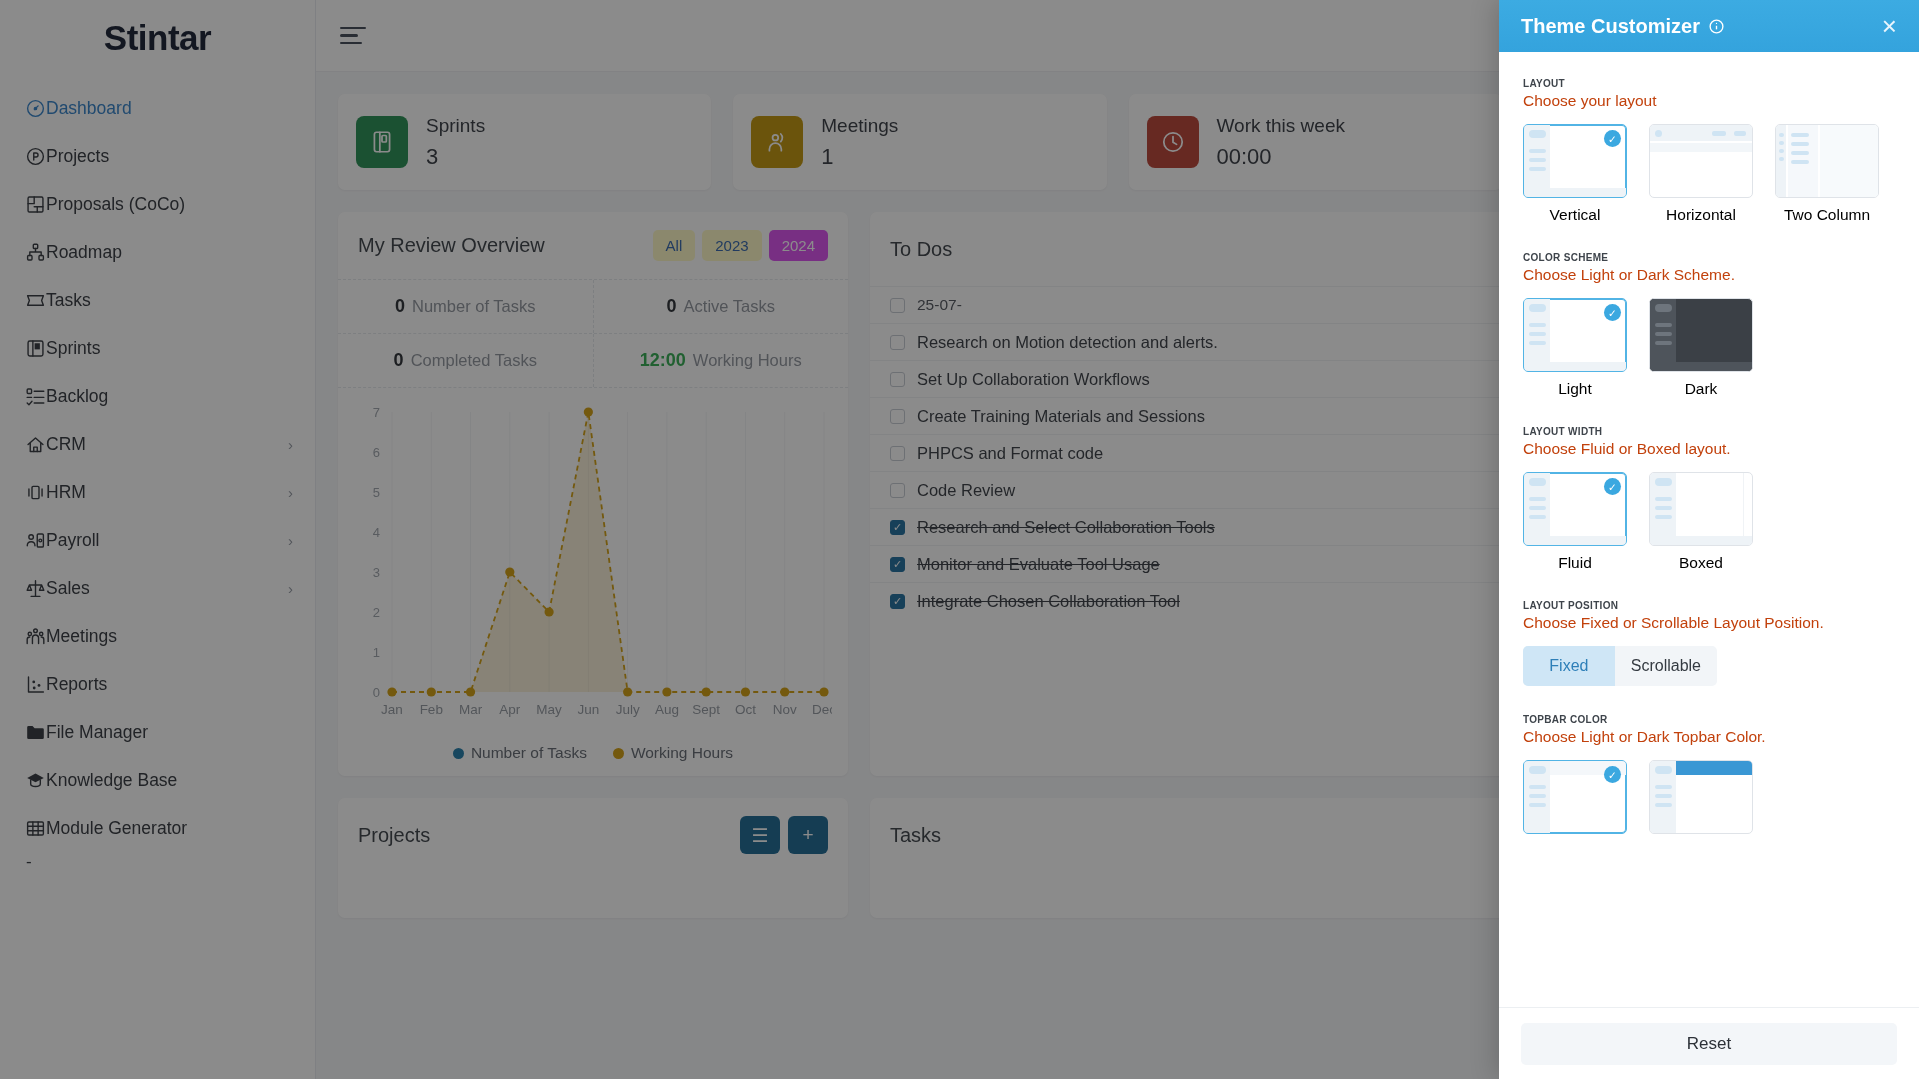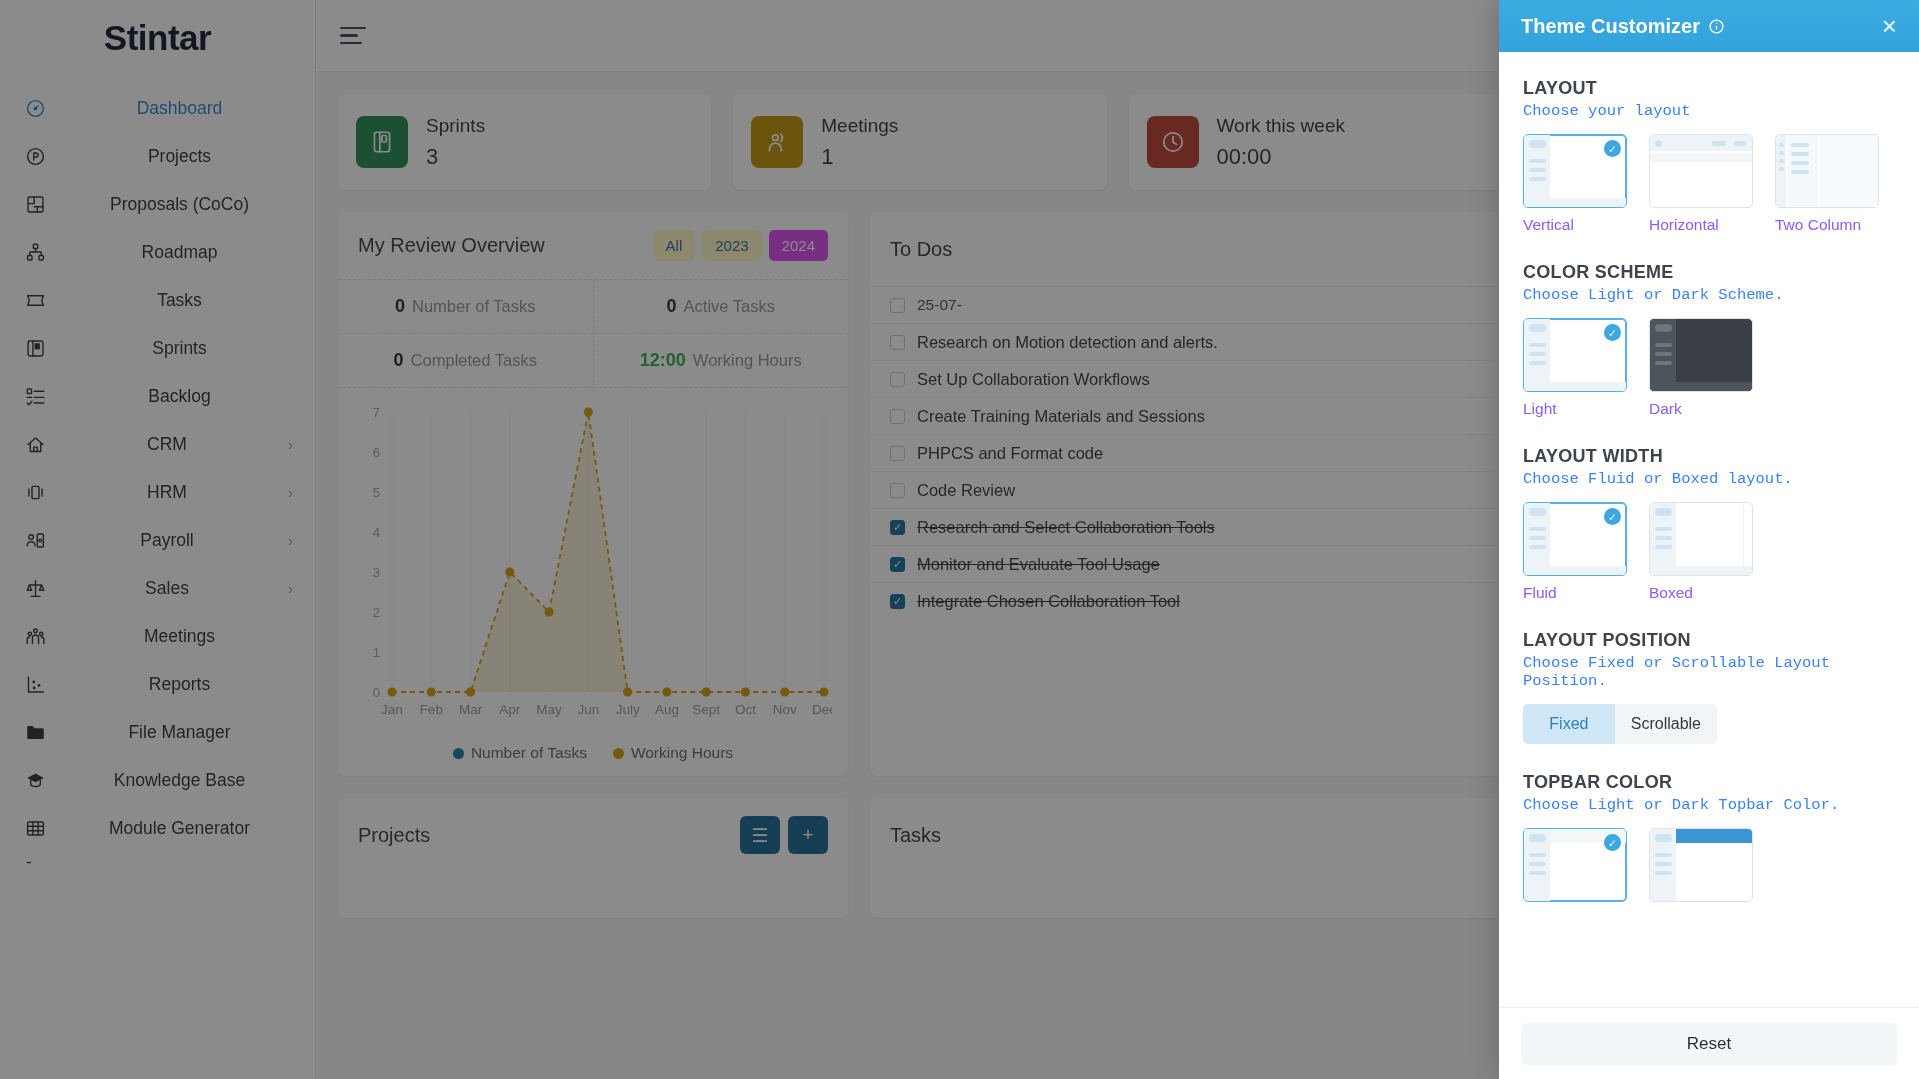--- a/index.html
+++ b/index.html
@@ -25,23 +25,23 @@
     z-index: 10;
   }
   .brand {
     height: 76px; display: flex; align-items: center; justify-content: center;
   }
   .brand-text {
     font-size: 35px; font-weight: 700; color: #0f172a; letter-spacing: -0.5px;
   }
   .nav { padding-top: 8px; }
   .nav-item {
-    display: flex; align-items: center; gap: 20px;
+    display: flex; align-items: center; gap: 0;
     height: 48px; padding: 0 22px 0 24px; color: #2b2f36;
-    font-size: 17.5px; cursor: pointer; text-align: center;
+    font-size: 17.5px; cursor: pointer;
   }
   .nav-item.active { color: #2a7cc7; }
   .nav-ico { width: 22px; height: 22px; flex: 0 0 22px; display: flex; align-items: center; justify-content: center; }
   .nav-ico svg { width: 21px; height: 21px; }
   .nav-label { flex: 1 1 auto; white-space: nowrap; }
   .nav-caret { color: #8e949e; font-size: 15px; }
   .nav-dash { padding-left: 26px; color: #2b2f36; font-size: 17px; height: 34px; }
 
   
   #topbar {
@@ -142,30 +142,30 @@
   .panel-head {
     height:52px; background:#39a8e0; color:#fff; display:flex; align-items:center;
     padding:0 22px; flex:0 0 52px;
     background-image: linear-gradient(180deg,#3cabe2,#34a3dd);
   }
   .panel-title { font-size:20px; font-weight:700; }
   .info-ico { margin-left:8px; display:flex; }
   .panel-close { margin-left:auto; font-size:26px; line-height:1; cursor:pointer; color:#e8f5fd; font-weight:300; }
   .panel-body { flex:1 1 auto; overflow:hidden; padding:26px 24px 10px 24px; }
   .sec { margin-bottom:28px; }
-  .sec-h { font-size:18px; font-weight:700; color:#3e444b; letter-spacing:0.3px; }
-  .sec-s { font-size:15.5px; color:#3b82f6; margin-top:3px;font-family:Liberation Mono, monospace; }
+  .sec-h { font-size:10px; font-weight:700; color:#3e444b; letter-spacing:0.3px; }
+  .sec-s { font-size:15.5px; color:#c2410c; margin-top:3px; }
   .opts { display:flex; gap:22px; margin-top:14px; }
   .opt { width:104px; }
   .thumb {
     width:104px; height:74px; border:1px solid #dfe3e8; border-radius:5px; position:relative;
     overflow:hidden; background:#fff; cursor:pointer;
   }
   .thumb.sel { border-color:#52b4e5; box-shadow: 0 0 0 1px #52b4e5 inset; }
-  .opt-label { font-size:15.5px; color:#8b5cf6; margin-top:8px; }
+  .opt-label { text-align:center; font-size:15.5px; color:#000000; margin-top:8px; }
   .check {
     position:absolute; right:5px; top:5px; width:17px; height:17px; border-radius:50%;
     background:#3ba8e0; color:#fff; font-size:10.5px; display:flex; align-items:center; justify-content:center;
   }
   
   .tv-side { position:absolute; left:0; top:0; bottom:0; width:26px; background:#eef3f7; }
   .tv-pill { position:absolute; left:5px; top:5px; width:17px; height:8px; border-radius:4px; background:#cfe4f3; }
   .tv-bar  { position:absolute; left:5px; width:17px; height:4px; border-radius:2px; background:#cfe4f3; }
   .tv-foot { position:absolute; left:26px; right:0; bottom:0; height:9px; background:#eef3f7; }
   .th-top  { position:absolute; left:0; right:0; top:0; height:16px; background:#eef3f7; }

